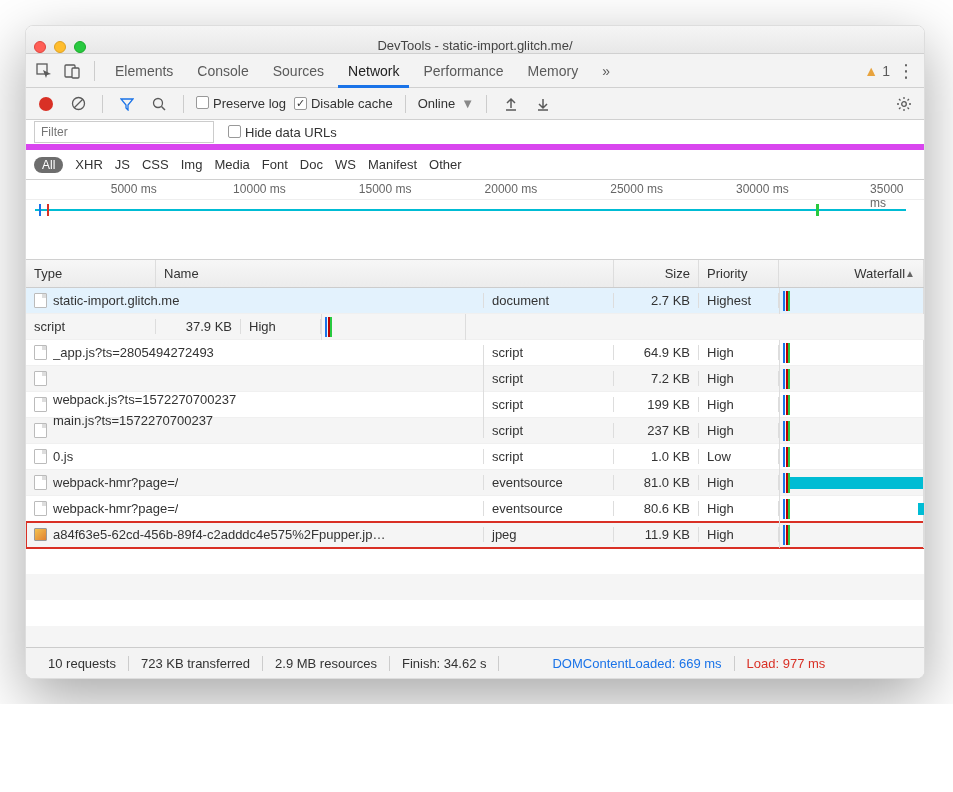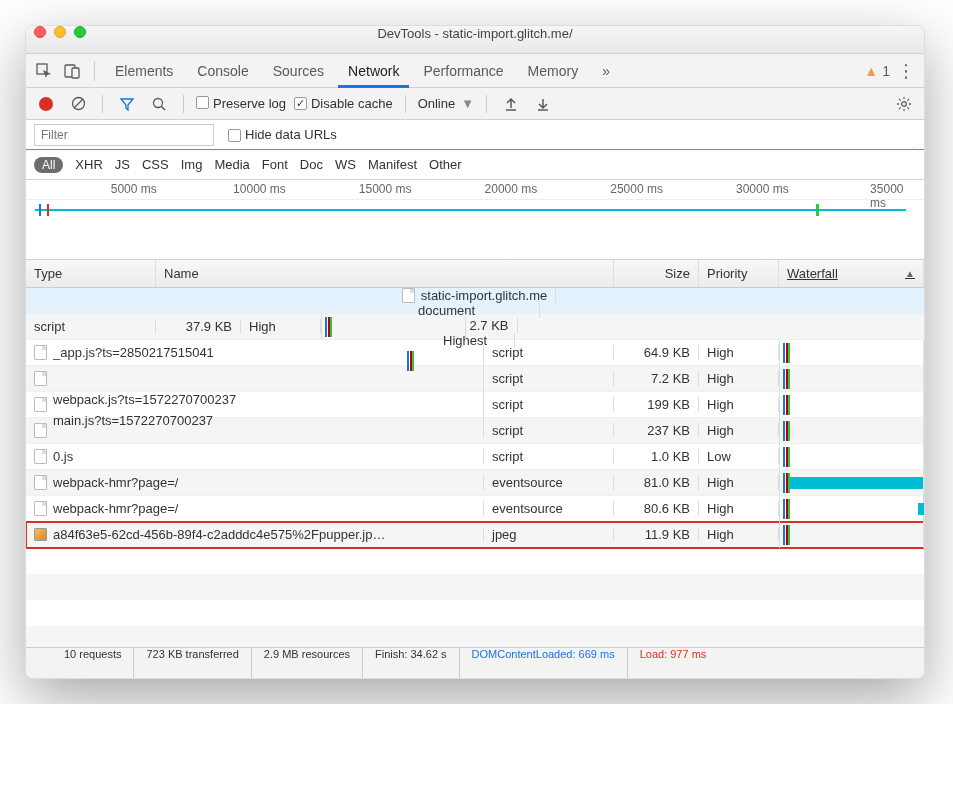--- a/index.html
+++ b/index.html
@@ -1,71 +1,71 @@
 <!DOCTYPE html>
 <html><head>
 <meta charset="utf-8">
 <style>
 * { box-sizing: border-box; margin: 0; padding: 0; }
 body { font-family: -apple-system, BlinkMacSystemFont, "Segoe UI", Helvetica, Arial, sans-serif; background: #fff; padding: 25px; font-size: 13px; color: #333; }
 .window { width: 900px; background: #fff; border-radius: 8px; box-shadow: 0 20px 60px rgba(0,0,0,0.35); overflow: hidden; border: 1px solid #ddd; }
-.titlebar { height: 28px; background: linear-gradient(#f5f5f5,#e8e8e8); border-bottom: 1px solid #d0d0d0; display: flex; align-items: flex-start; padding: 0 8px; position: relative; }
+.titlebar { height: 28px; background: linear-gradient(#f5f5f5,#e8e8e8); border-bottom: 1px solid #d0d0d0; display: flex; align-items: flex-end; padding: 0 8px; position: relative; }
 .traffic { display: flex; gap: 8px; }
 .traffic span { width: 12px; height: 12px; border-radius: 50%; display: inline-block; }
 .t-close { background: #ff5f57; border: 1px solid #e0443e; }
 .t-min { background: #ffbd2e; border: 1px solid #dea123; }
 .t-max { background: #28c940; border: 1px solid #1aab29; }
 .wtitle { position: absolute; left: 0; right: 0; text-align: center; font-size: 13px; color: #444; pointer-events: none; }
 .tabbar { height: 34px; background: #f3f3f3; border-bottom: 1px solid #d0d0d0; display: flex; align-items: center; padding: 0 6px; gap: 4px; font-size: 14px; color: #5a5a5a; }
 .tabbar .spacer { flex: 1; }
 .tab { padding: 0 10px; height: 34px; line-height: 34px; cursor: pointer; }
 .tab.active { border-bottom: 3px solid #1a73e8; color: #222; }
 .icon-btn { width: 24px; height: 24px; display: flex; align-items: center; justify-content: center; cursor: pointer; color: #5a5a5a; }
 .toolbar { height: 32px; background: #f3f3f3; border-bottom: 1px solid #d0d0d0; display: flex; align-items: center; padding: 0 8px; gap: 8px; font-size: 13px; color: #333; }
 .toolbar .sep { width: 1px; height: 18px; background: #ccc; margin: 0 4px; }
 .record-dot { width: 14px; height: 14px; border-radius: 50%; background: #d93025; }
 .checkbox { width: 13px; height: 13px; border: 1px solid #999; border-radius: 2px; display: inline-flex; align-items: center; justify-content: center; background: #fff; margin-right: 4px; }
 .checkbox.checked::after { content: "✓"; font-size: 11px; color: #333; }
-.filterbar { height: 30px; border-bottom: 1px solid #d946ef; display: flex; align-items: center; padding: 0 8px; gap: 14px; font-size: 13px; }
+.filterbar { height: 30px; border-bottom: 6px solid #d946ef; display: flex; align-items: center; padding: 0 8px; gap: 14px; font-size: 13px; }
 .filter-input { width: 180px; height: 22px; border: 1px solid #ccc; padding: 0 6px; font-size: 12px; color: #888; background: #fff; }
 .typebar { height: 30px; border-bottom: 1px solid #d0d0d0; display: flex; align-items: center; padding: 0 8px; gap: 12px; font-size: 13px; color: #333; }
 .pill { background: #6d6d6d; color: #fff; border-radius: 9px; padding: 1px 8px; font-size: 12px; }
 .timeline { height: 80px; border-bottom: 1px solid #d0d0d0; position: relative; background: #fff; }
 .timeline .ticks { height: 20px; display: flex; font-size: 12px; color: #666; position: relative; border-bottom: 1px solid #eee; }
 .timeline .tick { position: absolute; top: 2px; transform: translateX(-50%); }
 .timeline .graph { position: relative; height: 12px; margin-top: 4px; }
 .timeline .hline { position: absolute; left: 1%; right: 2%; top: 5px; height: 2px; background: #00bcd4; }
 .timeline .vbar { position: absolute; top: 0; width: 2px; height: 12px; }
 .table-head { height: 28px; background: linear-gradient(#f7f7f7,#ececec); border-bottom: 1px solid #ccc; display: flex; font-size: 13px; color: #333; }
 .col { padding: 0 8px; display: flex; align-items: center; border-right: 1px solid #ddd; }
 .c-name { flex: 1; }
 .c-type { width: 130px; }
 .c-size { width: 85px; justify-content: flex-end; }
 .c-priority { width: 80px; }
-.c-waterfall { width: 145px; justify-content: space-between; text-decoration: underline; }
+.c-waterfall { width: 145px; justify-content: flex-end; }
 .rows { }
 .row { height: 26px; display: flex; align-items: center; font-size: 13px; color: #333; border-bottom: 1px solid #f0f0f0; }
 .row:nth-child(even) { background: #f5f5f5; }
-.row.sel { background: #e3f2fd; flex-direction: column; }
+.row.sel { background: #e3f2fd; }
 .row .c-name { display: flex; align-items: center; gap: 6px; }
 .file-icon { width: 13px; height: 15px; border: 1px solid #bbb; border-radius: 1px; background: #fff; flex-shrink: 0; position: relative; }
 .file-icon::after { content: ""; position: absolute; top: 0; right: 0; width: 4px; height: 4px; background: #ddd; }
 .img-icon { width: 13px; height: 13px; background: linear-gradient(135deg, #f4c350, #e08030); border: 1px solid #999; border-radius: 1px; flex-shrink:0;}
 .row.highlight { outline: 2px solid #d93025; outline-offset: -1px; }
 .row.highlight .c-name { overflow: hidden; white-space: nowrap; text-overflow: ellipsis; }
 .wf-cell { position: relative; height: 26px; border-left: 1px solid #ddd; }
 .wf-bar { position: absolute; top: 7px; height: 12px; background: #00bcd4; }
 .wf-tick-green { position: absolute; top: 3px; width: 2px; height: 20px; background: #28c940; }
 .wf-tick-blue { position: absolute; top: 3px; width: 2px; height: 20px; background: #1a73e8; }
 .wf-tick-red { position: absolute; top: 3px; width: 2px; height: 20px; background: #b00; }
 .empty-rows { height: 100px; background: repeating-linear-gradient(#fff,#fff 26px,#f5f5f5 26px,#f5f5f5 52px); border-bottom: 1px solid #ccc; }
-.statusbar { height: 30px; background: #f3f3f3; display: flex; padding: 0 26px; font-size: 11px; color: #333; gap: 0; }
+.statusbar { height: 30px; background: #f3f3f3; display: flex; align-items: center; padding: 0 10px; font-size: 13px; color: #333; gap: 0; }
 .statusbar .sseg { padding: 0 12px; border-right: 1px solid #ccc; }
 .statusbar .sseg:last-child { border-right: none; }
-.blue-link { color: #1a73e8; }
+.blue-link { color: #1a73e8; margin-left: 41px; }
 .red-text { color: #d93025; }
 .warn { color: #e8a33d; }
 .chevron { font-size: 14px; }
 .sort-arrow { font-size: 10px; color: #666; }
 .filter-icon { color: #1a73e8; }
 </style>
 </head>
 <body>
 
 <div class="window">
@@ -159,21 +159,21 @@
     <div class="icon-btn">
       <svg width="16" height="16" viewBox="0 0 16 16">
           <circle cx="8" cy="8" r="2.3" fill="none" stroke="#5a5a5a" stroke-width="1.3"></circle>
           <path d="M8 1 L8 3 M8 13 L8 15 M1 8 L3 8 M13 8 L15 8 M3 3 L4.5 4.5 M11.5 11.5 L13 13 M3 13 L4.5 11.5 M11.5 4.5 L13 3" stroke="#5a5a5a" stroke-width="1.3"></path>
         </svg>
     </div>
   </div>
 
   <div class="filterbar">
     <input class="filter-input" placeholder="Filter" style="">
-    <label style="display:flex;align-items:flex-end;">
+    <label style="display:flex;align-items:flex-start;">
       <span class="checkbox"></span>
         <span>Hide data URLs</span>
     </label>
   </div>
 
   <div class="typebar">
     <span class="pill">All</span>
     <span>XHR</span>
     <span>JS</span>
     <span>CSS</span>
@@ -236,21 +236,21 @@
         <div class="col c-priority">High</div>
         <div class="col c-waterfall wf-cell" style="padding: 0px;">
           <div class="wf-tick-blue" style="left: 3px;"></div>
           <div class="wf-tick-red" style="left: 6px;"></div>
           <div class="wf-tick-green" style="left: 8px;"></div>
         </div>
       </div>
       <div class="row">
         <div class="col c-name">
           <span class="file-icon"></span>
-          <span style="overflow: hidden; text-overflow: ellipsis; white-space: nowrap;">_app.js?ts=2850217515041</span>
+          <span style="overflow: hidden; text-overflow: ellipsis; white-space: nowrap;">_app.js?ts=2805494272493</span>
         </div>
         <div class="col c-type">script</div>
         <div class="col c-size">64.9 KB</div>
         <div class="col c-priority">High</div>
         <div class="col c-waterfall wf-cell" style="padding: 0px;">
           <div class="wf-tick-blue" style="left: 3px;"></div>
           <div class="wf-tick-red" style="left: 6px;"></div>
           <div class="wf-tick-green" style="left: 8px;"></div>
         </div>
       </div>

